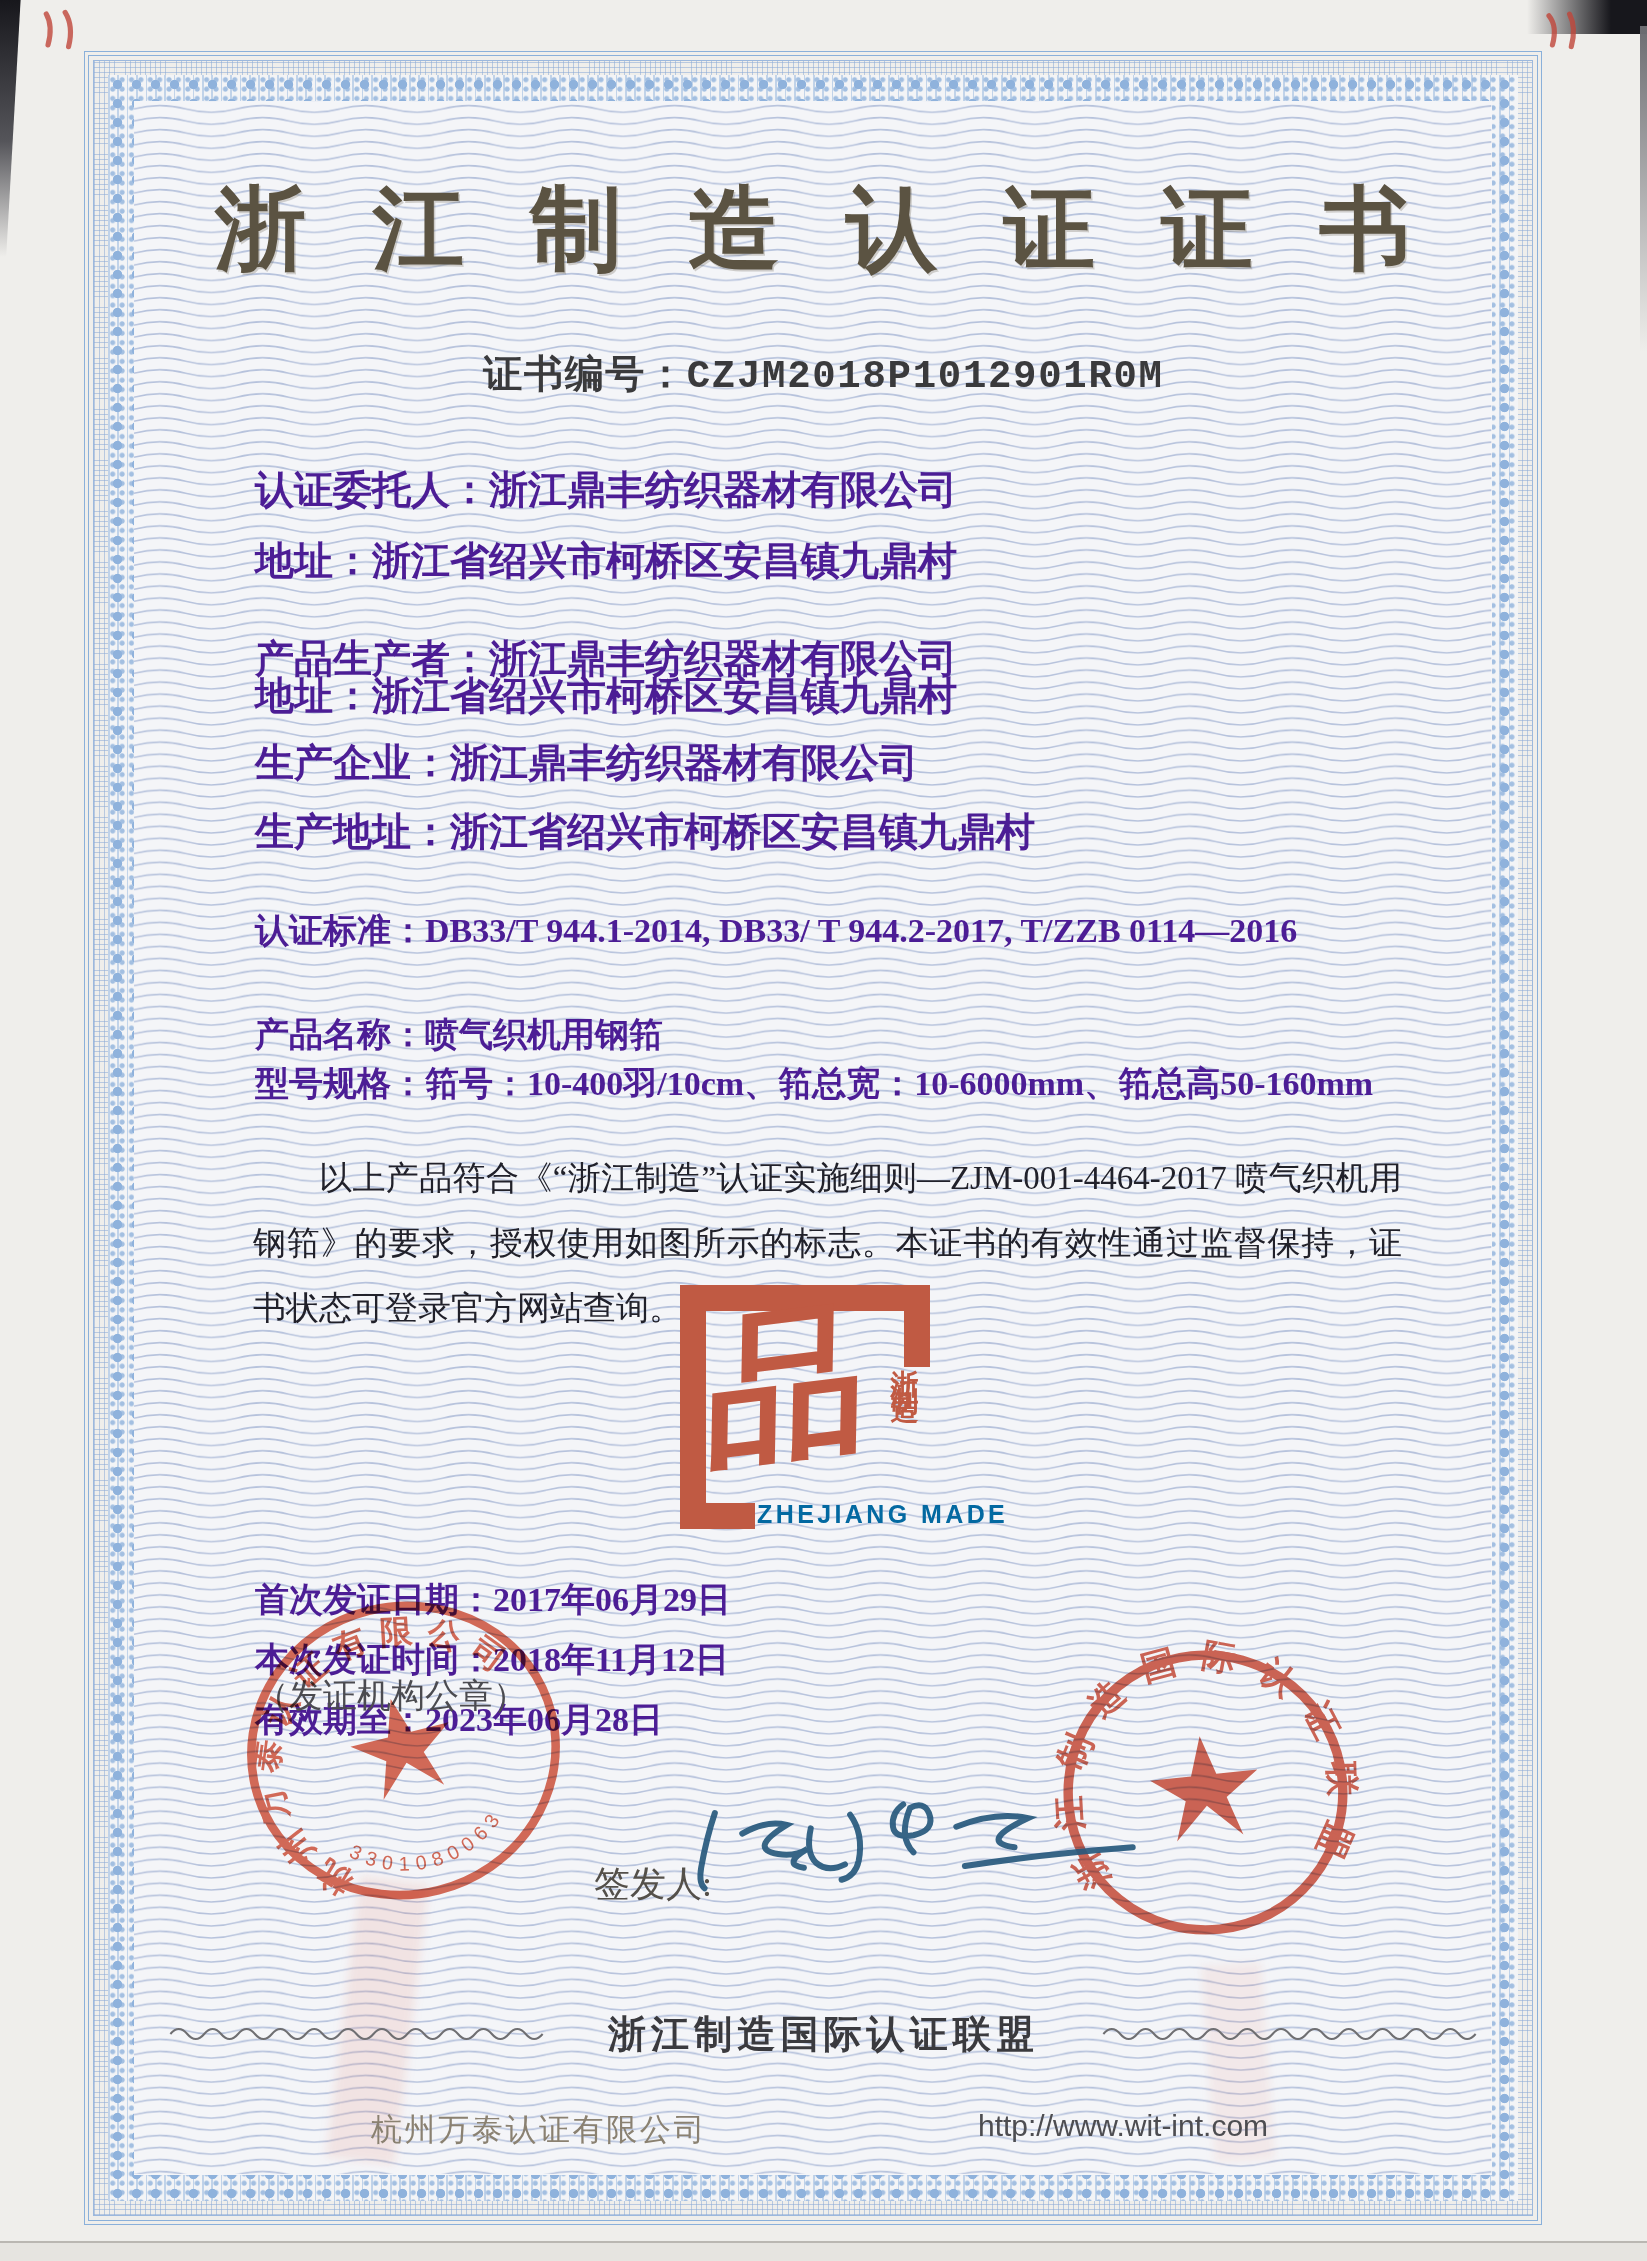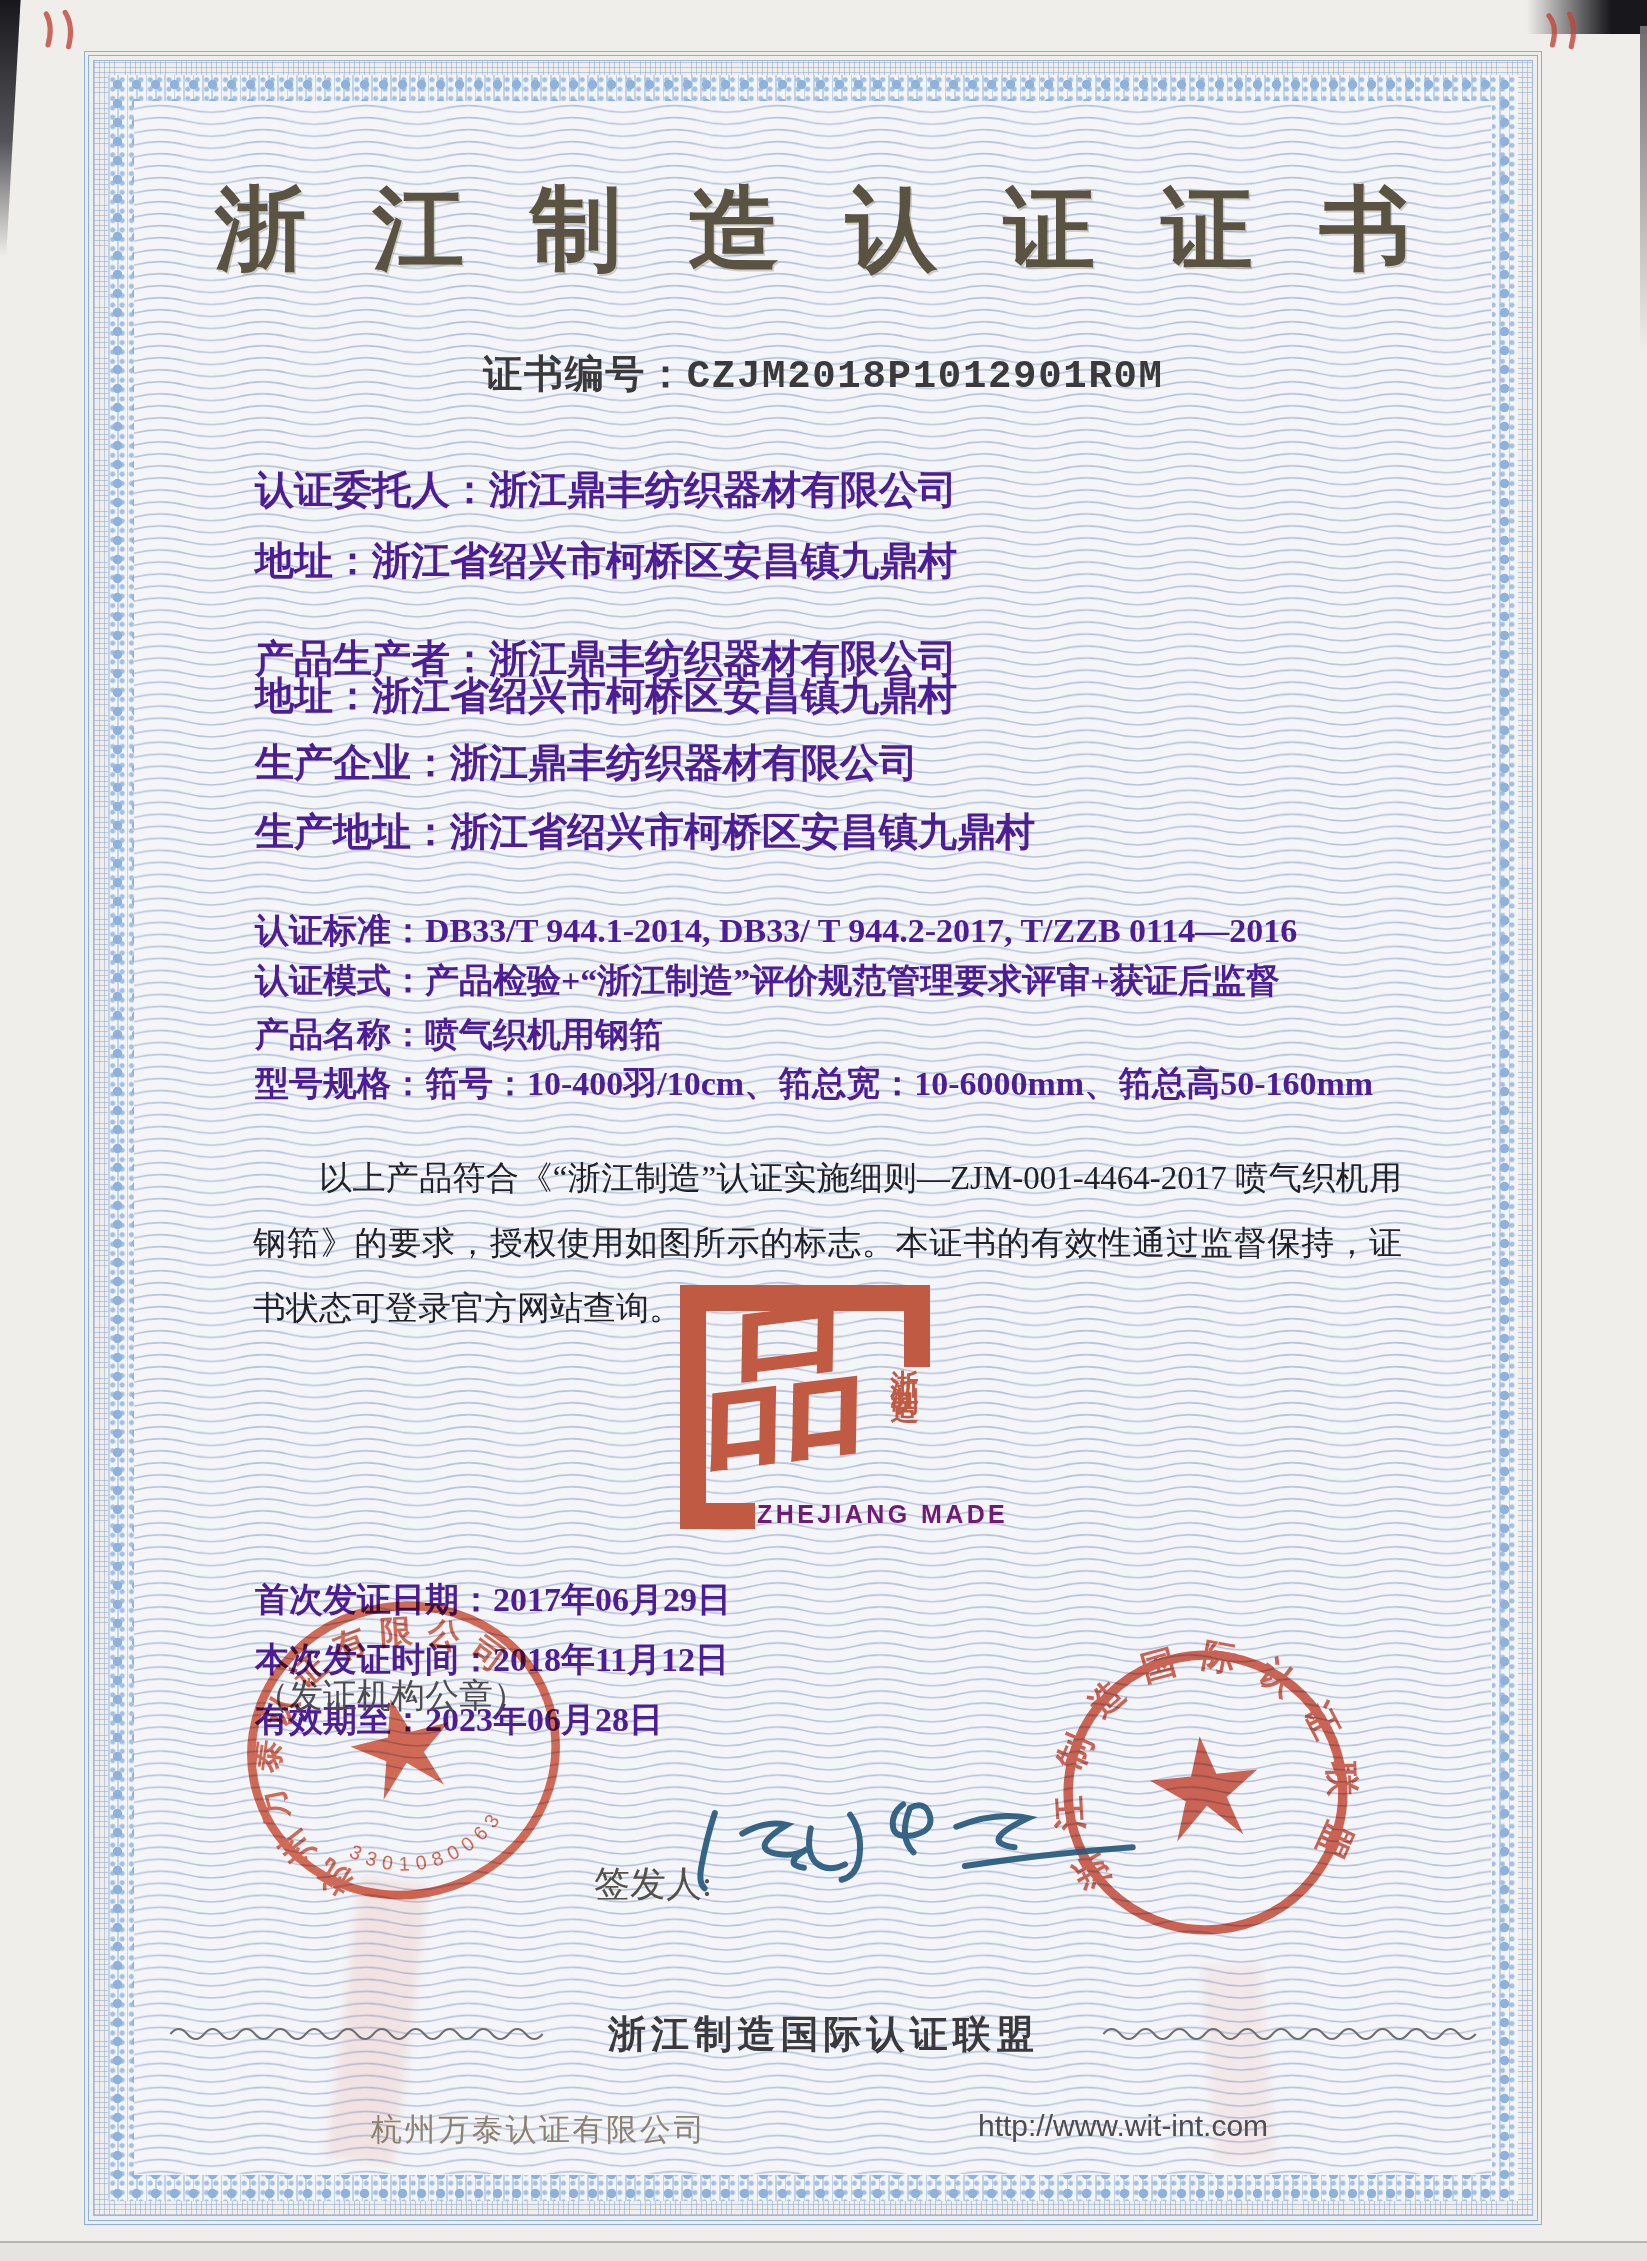--- a/index.html
+++ b/index.html
@@ -49,21 +49,21 @@
   .logo .bar{position:absolute;background:#c05a43;}
   .bar-top{left:0;top:0;width:250px;height:26px;}
   .bar-rightstub{right:0;top:0;width:26px;height:82px;}
   .bar-left{left:0;top:0;width:26px;height:244px;}
   .bar-bottomstub{left:0;bottom:0;width:75px;height:26px;}
   .logo-mark{position:absolute;left:26px;top:15.4px;font-size:161px;line-height:172px;
     color:#c05a43;font-weight:700;transform:rotate(-7deg) skewX(-8deg);}
   .logo-side{position:absolute;right:6.9px;top:62px;writing-mode:vertical-rl;
     font-size:28px;font-weight:700;letter-spacing:8.6px;color:#c05a43;}
   .logo-caption{position:absolute;left:77px;bottom:0;font-family:"Liberation Sans",sans-serif;
-    font-size:25px;font-weight:700;letter-spacing:3.4px;color:#701a75;white-space:nowrap;}
+    font-size:25px;font-weight:700;letter-spacing:3.4px;color:#0369a1;white-space:nowrap;}
   
   .seal-note{font-weight:400;color:#4b4b50;}
   .issuer{position:absolute;left:594px;top:1860px;z-index:2;font-size:36px;color:#54504a;}
   
   .stamp{position:absolute;z-index:4;mix-blend-mode:multiply;opacity:.92;}
   .bleed{position:absolute;z-index:1;filter:blur(4.3px);}
   .bleed1{left:343px;top:1879px;width:69px;height:283px;transform:rotate(7deg);
     background:rgba(222,95,74,.12);}
   .bleed2{left:1208px;top:1964px;width:60px;height:197px;transform:rotate(-4deg);
     background:rgba(222,95,74,.09);}
@@ -110,21 +110,20 @@
   <div class="certno"><span>证书编号：</span><span>CZJM2018P1012901R0M</span></div>
 
   <div class="line fld" style="top:463px"><span>认证委托人：</span><span>浙江鼎丰纺织器材有限公司</span></div>
   <div class="line fld" style="top:534px"><span>地址：</span><span>浙江省绍兴市柯桥区安昌镇九鼎村</span></div>
   <div class="line fld" style="top:632px"><span>产品生产者：</span><span>浙江鼎丰纺织器材有限公司</span></div>
   <div class="line fld" style="top:669px"><span>地址：</span><span>浙江省绍兴市柯桥区安昌镇九鼎村</span></div>
   <div class="line fld" style="top:736px"><span>生产企业：</span><span>浙江鼎丰纺织器材有限公司</span></div>
   <div class="line fld" style="top:805px"><span>生产地址：</span><span>浙江省绍兴市柯桥区安昌镇九鼎村</span></div>
 
   <div class="line det" style="top:908px"><span>认证标准：</span><span>DB33/T 944.1-2014, DB33/ T 944.2-2017, T/ZZB 0114—2016</span></div>
-  <div class="line det" style="top:958px"><span>认证模式：</span><span>产品检验+“浙江制造”评价规范管理要求评审+获证后监督</span></div>
   <div class="line det" style="top:1012px"><span>产品名称：</span><span>喷气织机用钢筘</span></div>
   <div class="line det" style="top:1061px"><span>型号规格：</span><span>筘号：10-400羽/10cm、筘总宽：10-6000mm、筘总高50-160mm</span></div>
 
   <div class="statement">以上产品符合《“浙江制造”认证实施细则—ZJM-001-4464-2017 喷气织机用钢筘》的要求，授权使用如图所示的标志。本证书的有效性通过监督保持，证书状态可登录官方网站查询。</div>
 
   <div class="logo">
     <div class="bar bar-top"></div>
     <div class="bar bar-rightstub"></div>
     <div class="bar bar-left"></div>
     <div class="bar bar-bottomstub"></div>

